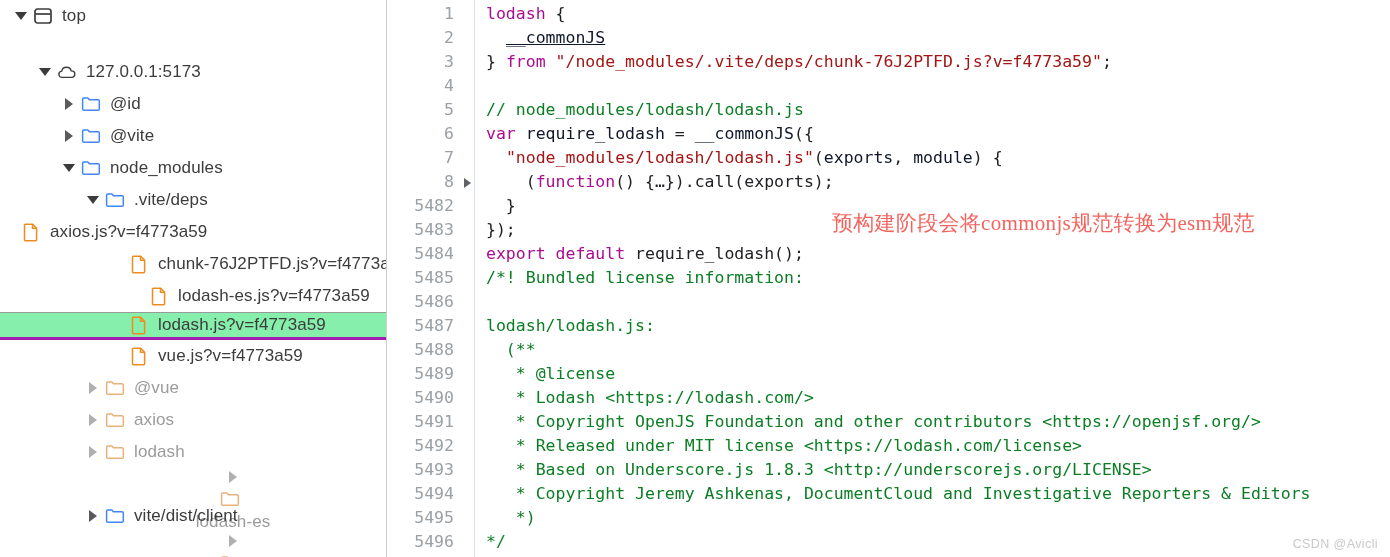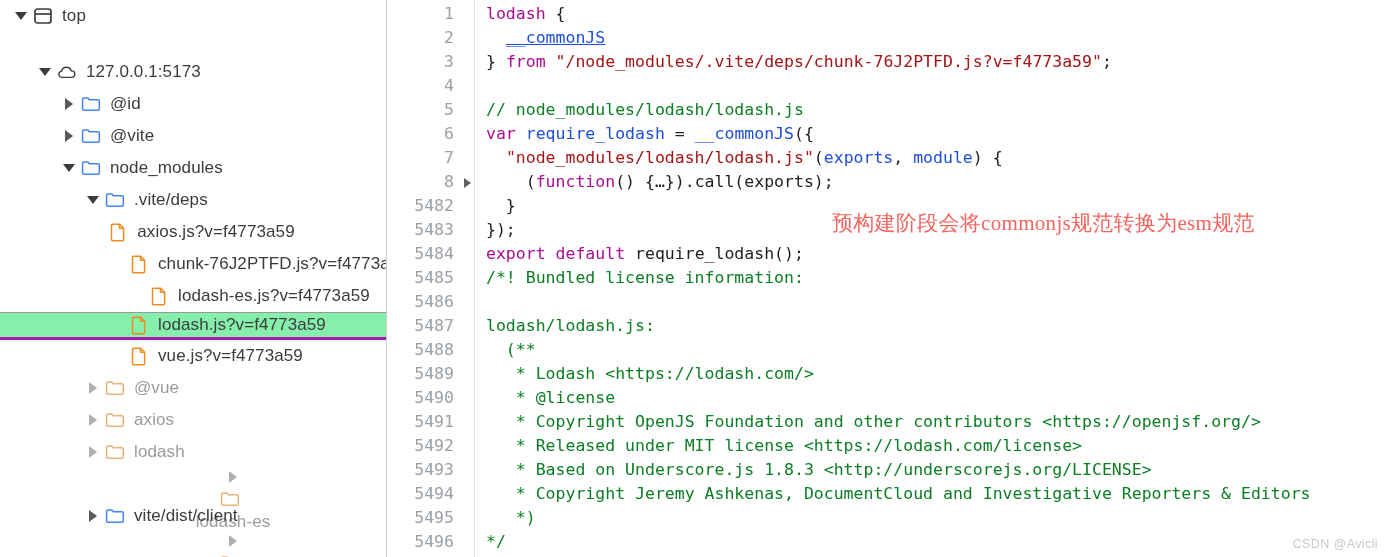--- a/index.html
+++ b/index.html
@@ -122,21 +122,21 @@
     overflow: hidden;
   }
   .cline {
     height: 24px;
     line-height: 24px;
     font-size: 16.5px;
     white-space: pre;
     color: #202124;
   }
   .kw   { color: #aa0d91; }   
-  .kwb  { color: #1d4ed8; }   
+  .kwb  { color: #0f172a; }   
   .str  { color: #a31515; }   
   .cmt  { color: #0b7d23; }   
   .plain{ color: #202124; }
   .ul   { text-decoration: underline; }
 
   
   #annotation {
     position: absolute;
     left: 832px;
     top: 209px;
@@ -225,21 +225,21 @@
           <span class="twisty open">
             <i></i>
           </span>
           <span class="icon">
             <svg width="22" height="22" viewBox="0 0 22 22">
               <path d="M2.6 6.2c0-.7.6-1.3 1.3-1.3h4.0l1.5 1.8h8.6c.7 0 1.3.6 1.3 1.3v8.0c0 .7-.6 1.3-1.3 1.3H3.9c-.7 0-1.3-.6-1.3-1.3V6.2z" fill="none" stroke="#4285f4" stroke-width="1.5" stroke-linejoin="round"></path>
             </svg>
           </span>
           <span class="label">.vite/deps</span>
         </div>
-        <div class="tree-row" style=" justify-content: center;">
+        <div class="tree-row" style="">
           <span class="twisty none"></span>
           <span class="icon">
             <svg width="22" height="22" viewBox="0 0 22 22">
               <path d="M5.4 3.2h7.2l4.0 4.0v11.6c0 .5-.4.9-.9.9H5.4c-.5 0-.9-.4-.9-.9V4.1c0-.5.4-.9.9-.9z" fill="none" stroke="#f08b1d" stroke-width="1.5" stroke-linejoin="round"></path>
               <path d="M12.5 3.3v4.0h4.0" fill="none" stroke="#f08b1d" stroke-width="1.5" stroke-linejoin="round"></path>
             </svg>
           </span>
           <span class="label">axios.js?v=f4773a59</span>
         </div>
         <div class="tree-row" style="padding-left: 108px;">
@@ -387,22 +387,22 @@
         <div class="cline"><span class="kw">var</span><span class="plain"> </span><span class="kwb">require_lodash</span><span class="plain"> = </span><span class="kwb">__commonJS</span><span class="plain">({</span></div>
         <div class="cline"><span class="plain">  </span><span class="str">"node_modules/lodash/lodash.js"</span><span class="plain">(</span><span class="kwb">exports</span><span class="plain">, </span><span class="kwb">module</span><span class="plain">) {</span></div>
         <div class="cline"><span class="plain">    (</span><span class="kw">function</span><span class="plain">() {…}).call(exports);</span></div>
         <div class="cline"><span class="plain">  }</span></div>
         <div class="cline"><span class="plain">});</span></div>
         <div class="cline"><span class="kw">export</span><span class="plain"> </span><span class="kw">default</span><span class="plain"> require_lodash();</span></div>
         <div class="cline"><span class="cmt">/*! Bundled license information:</span></div>
         <div class="cline"><span class="cmt"></span></div>
         <div class="cline"><span class="cmt">lodash/lodash.js:</span></div>
         <div class="cline"><span class="cmt">  (**</span></div>
+        <div class="cline"><span class="cmt">   * @license</span></div>
         <div class="cline"><span class="cmt">   * Lodash &lt;https://lodash.com/&gt;</span></div>
-        <div class="cline"><span class="cmt">   * @license</span></div>
         <div class="cline"><span class="cmt">   * Copyright OpenJS Foundation and other contributors &lt;https://openjsf.org/&gt;</span></div>
         <div class="cline"><span class="cmt">   * Released under MIT license &lt;https://lodash.com/license&gt;</span></div>
         <div class="cline"><span class="cmt">   * Based on Underscore.js 1.8.3 &lt;http://underscorejs.org/LICENSE&gt;</span></div>
         <div class="cline"><span class="cmt">   * Copyright Jeremy Ashkenas, DocumentCloud and Investigative Reporters &amp; Editors</span></div>
         <div class="cline"><span class="cmt">   *)</span></div>
         <div class="cline"><span class="cmt">*/</span></div>
         <div class="cline"><span class="cmt">*/</span></div>
       </div>
   </div>
 

